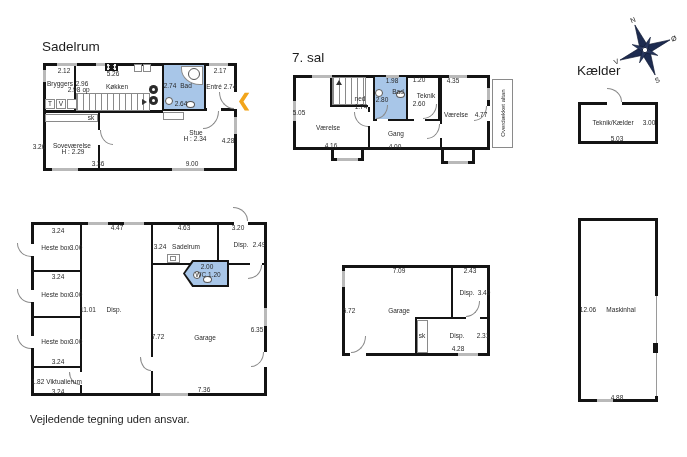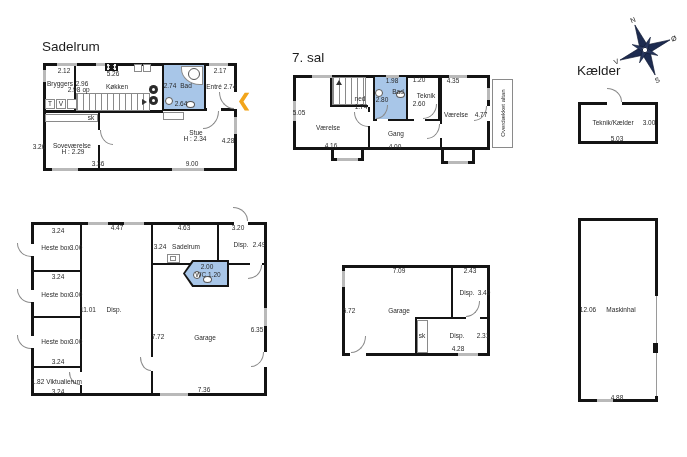--- a/index.html
+++ b/index.html
@@ -38,20 +38,21 @@
   .chevron{position:absolute;color:#F2A51B;font-size:17px;font-weight:bold;line-height:1;z-index:6}
 </style>
 </head>
 <body>
 
 <div id="canvas">
 
   <div class="title" style="left:42px;top:39px">Sadelrum</div>
   <div class="title" style="left:292px;top:50px">7. sal</div>
   <div class="title" style="left:577px;top:63px">Kælder</div>
+  <div class="footer" style="left:30px;top:413px">Vejledende tegning uden ansvar.</div>
 
   <svg style="position:absolute;left:604px;top:12px;width:80px;height:74px;z-index:5" viewBox="0 0 80 74">
     <g transform="translate(41,38) rotate(-22)">
       <path d="M0,-27 L4,-4 L27,0 L4,4 L0,27 L-4,4 L-27,0 L-4,-4 Z" fill="#1d2b50" stroke="#0d1730" stroke-width="0.6"></path>
       <path transform="rotate(45)" d="M0,-14 L2.5,-2.5 L14,0 L2.5,2.5 L0,14 L-2.5,2.5 L-14,0 L-2.5,-2.5 Z" fill="#27355c" stroke="#0d1730" stroke-width="0.5"></path>
       <circle r="2.6" fill="#fff" stroke="#0d1730" stroke-width="0.8"></circle>
       <text x="0" y="-30" text-anchor="middle" font-size="7" fill="#111">N</text>
       <text x="31" y="2.5" text-anchor="middle" font-size="7" fill="#111">Ø</text>
       <text x="0" y="35" text-anchor="middle" font-size="7" fill="#111">S</text>
       <text x="-31" y="2.5" text-anchor="middle" font-size="7" fill="#111">V</text>

